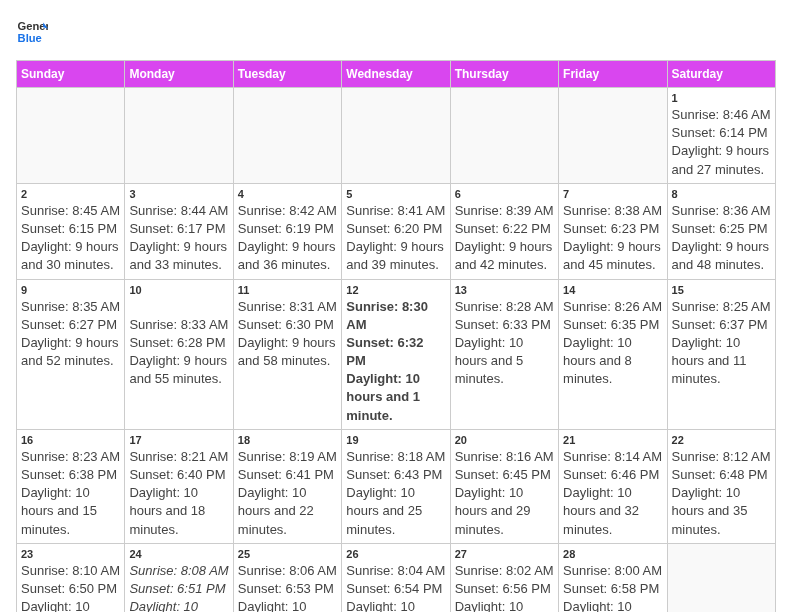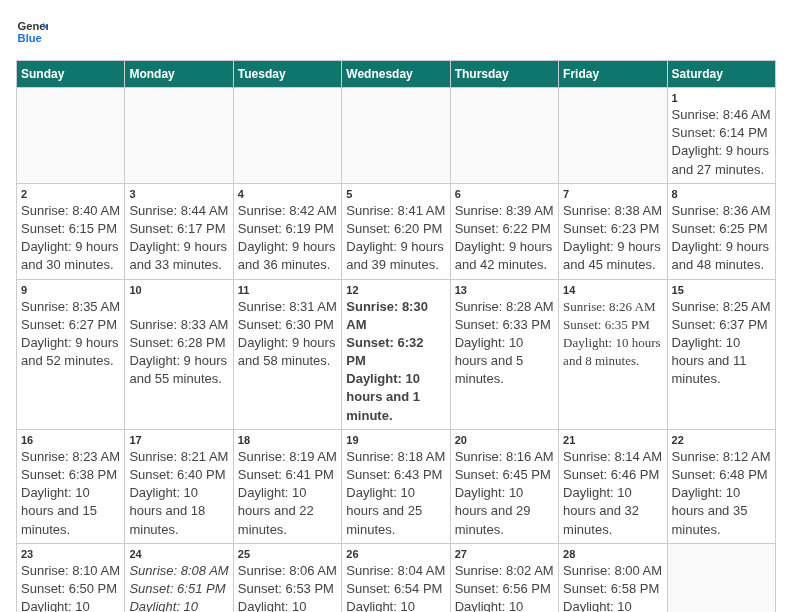--- a/index.html
+++ b/index.html
@@ -36,21 +36,21 @@
     .location-title {
       font-size: 14px;
       color: #555;
     }
     .calendar-table {
       width: 100%;
       border-collapse: collapse;
       table-layout: fixed;
     }
     .calendar-table th {
-      background-color: #0f766e;
+      background-color: #d946ef;
       color: #fff;
       font-size: 12px;
       font-weight: bold;
       padding: 6px 4px;
       text-align: left;
       border: 1px solid #ccc;
     }
     .calendar-table td {
       border: 1px solid #ccc;
       vertical-align: top;
@@ -113,21 +113,21 @@
         <td>
           <span class="day-number">1</span>
           <div class="day-info" style="white-space: pre-line;">Sunrise: 8:46 AM
 Sunset: 6:14 PM
 Daylight: 9 hours and 27 minutes.</div>
         </td>
       </tr>
       <tr>
         <td>
           <span class="day-number">2</span>
-          <div class="day-info" style="white-space: pre-line;">Sunrise: 8:40 AM
+          <div class="day-info" style="white-space: pre-line;">Sunrise: 8:45 AM
 Sunset: 6:15 PM
 Daylight: 9 hours and 30 minutes.</div>
         </td>
         <td>
           <span class="day-number">3</span>
           <div class="day-info" style="white-space: pre-line;">Sunrise: 8:44 AM
 Sunset: 6:17 PM
 Daylight: 9 hours and 33 minutes.</div>
         </td>
         <td>
@@ -187,21 +187,21 @@
 Daylight: 10 hours and 1 minute.</div>
         </td>
         <td>
           <span class="day-number">13</span>
           <div class="day-info" style="white-space: pre-line;">Sunrise: 8:28 AM
 Sunset: 6:33 PM
 Daylight: 10 hours and 5 minutes.</div>
         </td>
         <td>
           <span class="day-number">14</span>
-          <div class="day-info" style="white-space: pre-line; font-family: Liberation Serif, serif;">Sunrise: 8:26 AM
+          <div class="day-info" style="white-space: pre-line;">Sunrise: 8:26 AM
 Sunset: 6:35 PM
 Daylight: 10 hours and 8 minutes.</div>
         </td>
         <td>
           <span class="day-number">15</span>
           <div class="day-info" style="white-space: pre-line;">Sunrise: 8:25 AM
 Sunset: 6:37 PM
 Daylight: 10 hours and 11 minutes.</div>
         </td>
       </tr>

